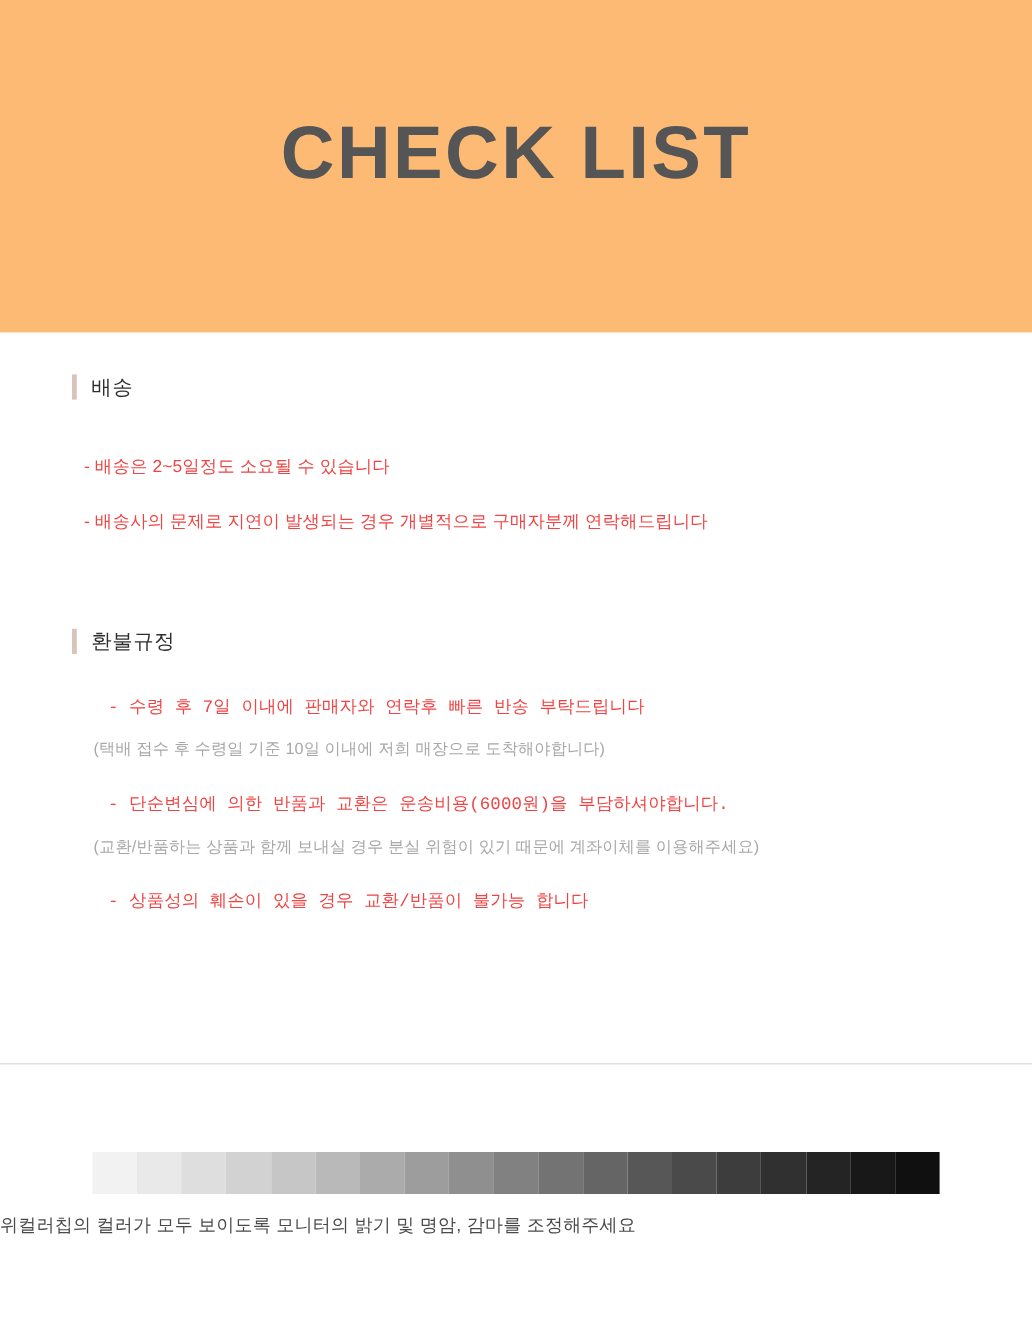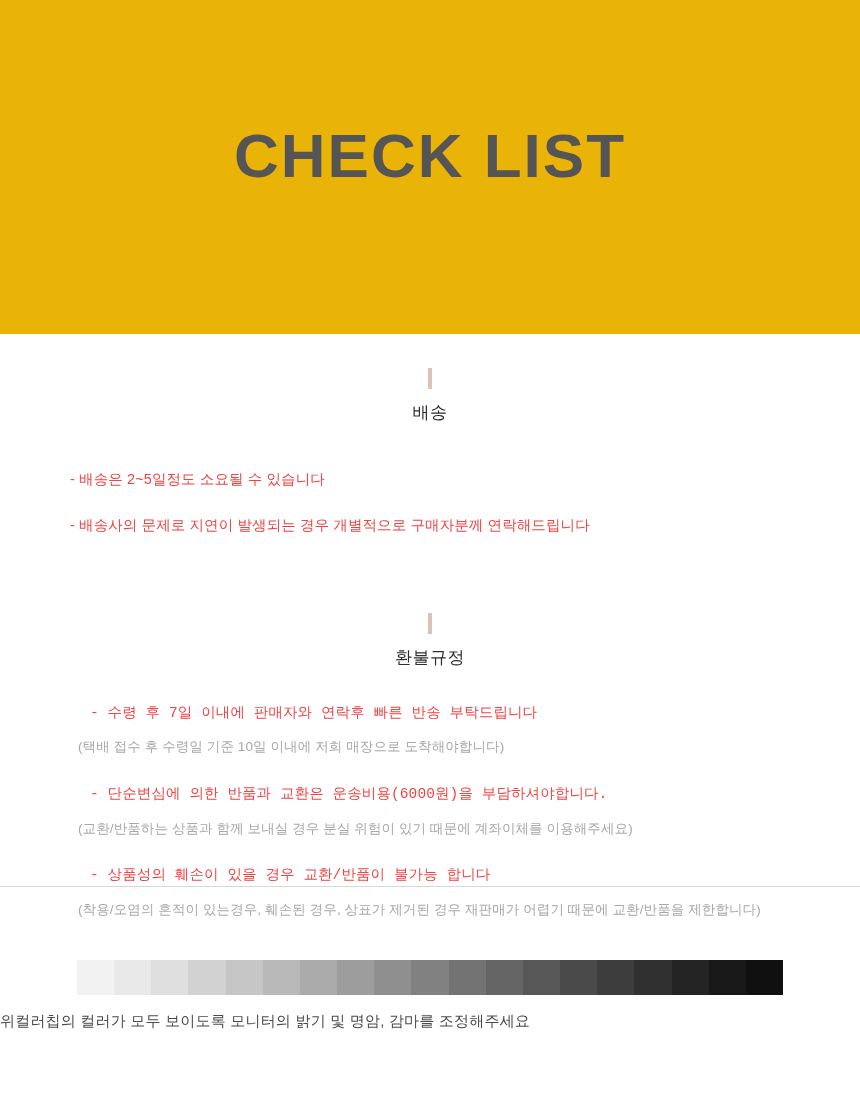--- a/index.html
+++ b/index.html
@@ -18,22 +18,22 @@
   .page {
     position: relative;
     width: 860px;
     height: 1100px;
     box-sizing: border-box;
   }
 
   
   .header-band {
     width: 860px;
-    height: 334px;
-    background: #eab308;
+    height: 277px;
+    background: #fdba74;
     display: flex;
     align-items: center;
     justify-content: center;
   }
   .header-title {
     font-size: 62px;
     font-weight: bold;
     letter-spacing: 2px;
     color: #555555;
     line-height: 1;
@@ -49,21 +49,20 @@
 
   .section {
     margin-top: 0;
   }
 
   .section-heading {
     display: flex;
     align-items: center;
     gap: 12px;
     margin: 0;
-    flex-direction: column;
   }
   .section-bar {
     display: inline-block;
     width: 4px;
     height: 21px;
     background: #d9c3bb;
     flex: 0 0 auto;
   }
   .section-title {
     font-size: 17px;
@@ -167,21 +166,20 @@
         <p class="sub">(택배 접수 후 수령일 기준 10일 이내에 저희 매장으로 도착해야합니다)</p>
       </div>
 
       <div class="refund-group">
         <p class="bullet">- 단순변심에 의한 반품과 교환은 운송비용(6000원)을 부담하셔야합니다.</p>
         <p class="sub">(교환/반품하는 상품과 함께 보내실 경우 분실 위험이 있기 때문에 계좌이체를 이용해주세요)</p>
       </div>
 
       <div class="refund-group">
         <p class="bullet">- 상품성의 훼손이 있을 경우 교환/반품이 불가능 합니다</p>
-        <p class="sub">(착용/오염의 흔적이 있는경우, 훼손된 경우, 상표가 제거된 경우 재판매가 어렵기 때문에 교환/반품을 제한합니다)</p>
       </div>
     </div>
 
   </div>
 
   <div class="divider"></div>
 
   <div class="chips-wrap">
     <div class="chips">
         <div class="chip" style="background: rgb(242, 242, 242);"></div>

